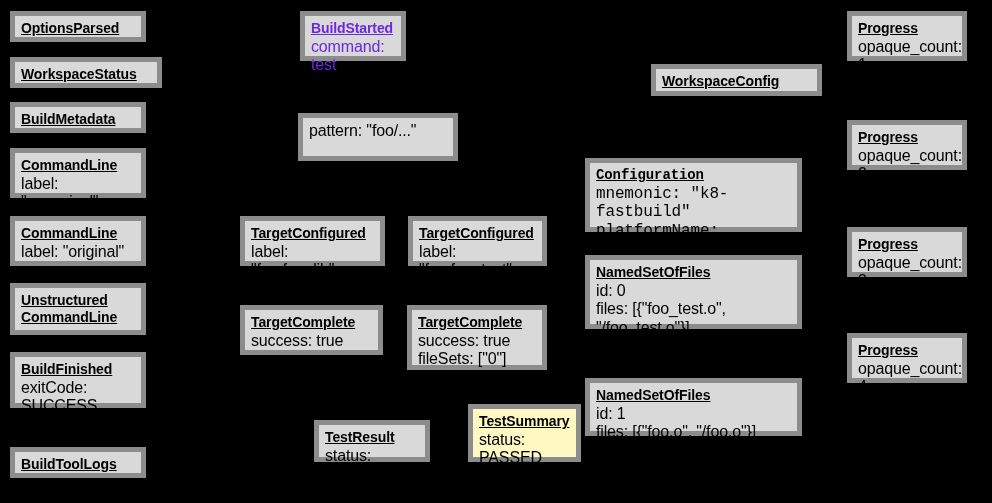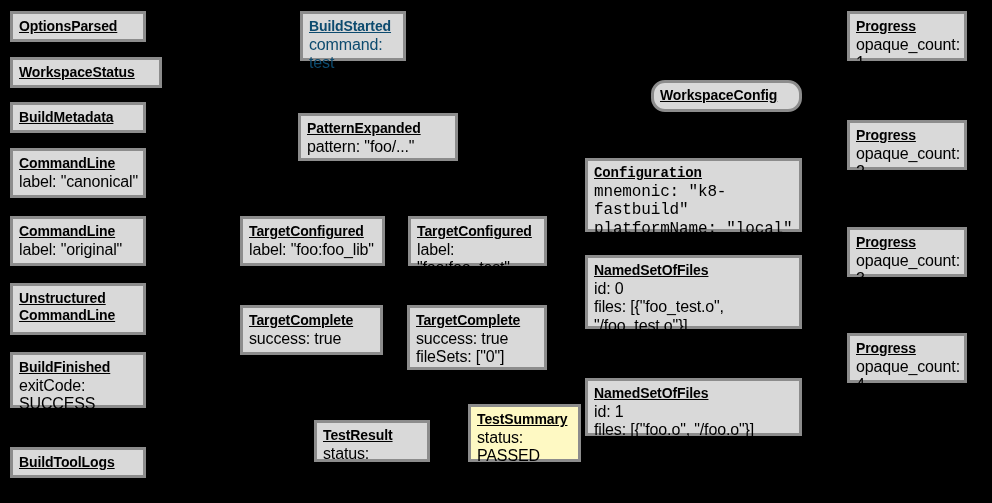--- a/index.html
+++ b/index.html
@@ -13,21 +13,21 @@
     width: 992px;
     height: 503px;
     background: #000000;
     overflow: hidden;
     font-family: "Liberation Sans", sans-serif;
   }
   .node {
     position: absolute;
     box-sizing: border-box;
     background: #d9d9d9;
-    border: 3px solid #737373;
+    border: 5px solid #737373;
     padding: 4px 5px 4px 6px;
     color: #000000;
     line-height: 1.18;
   }
   .node-title {
     font-size: 14px;
     font-weight: bold;
     text-decoration: underline;
     white-space: pre-line;
     letter-spacing: -0.1px;
@@ -67,26 +67,25 @@
       <span class="node-title">Unstructured
 CommandLine</span>
     </div>
     <div class="node" style="left: 10px; top: 352px; width: 136px; height: 56px; background: rgb(217, 217, 217); border-color: rgb(140, 140, 140); color: rgb(0, 0, 0);">
       <span class="node-title">BuildFinished</span>
       <span class="node-fields">exitCode: SUCCESS</span>
     </div>
     <div class="node title-only" style="left: 10px; top: 447px; width: 136px; height: 31px; background: rgb(217, 217, 217); border-color: rgb(140, 140, 140); color: rgb(0, 0, 0);">
       <span class="node-title">BuildToolLogs</span>
     </div>
-    <div class="node" style="left: 300px; top: 11px; width: 106px; height: 50px; background: rgb(217, 217, 217); border-color: rgb(140, 140, 140); color: #0c4a6e;">
+    <div class="node" style="left: 300px; top: 11px; width: 106px; height: 50px; background: rgb(217, 217, 217); border-color: rgb(140, 140, 140); color: #6d28d9;">
       <span class="node-title">BuildStarted</span>
       <span class="node-fields">command: test</span>
     </div>
     <div class="node" style="left: 298px; top: 113px; width: 160px; height: 48px; background: rgb(217, 217, 217); border-color: rgb(140, 140, 140); color: rgb(0, 0, 0);">
-      <span class="node-title">PatternExpanded</span>
       <span class="node-fields">pattern: "foo/..."</span>
     </div>
     <div class="node" style="left: 240px; top: 216px; width: 145px; height: 50px; background: rgb(217, 217, 217); border-color: rgb(140, 140, 140); color: rgb(0, 0, 0);">
       <span class="node-title">TargetConfigured</span>
       <span class="node-fields">label: "foo:foo_lib"</span>
     </div>
     <div class="node" style="left: 408px; top: 216px; width: 139px; height: 50px; background: rgb(217, 217, 217); border-color: rgb(140, 140, 140); color: rgb(0, 0, 0);">
       <span class="node-title">TargetConfigured</span>
       <span class="node-fields">label: "foo:foo_test"</span>
     </div>
@@ -101,21 +100,21 @@
     </div>
     <div class="node" style="left: 314px; top: 420px; width: 116px; height: 42px; background: rgb(217, 217, 217); border-color: rgb(140, 140, 140); color: rgb(0, 0, 0);">
       <span class="node-title">TestResult</span>
       <span class="node-fields">status: PASSED</span>
     </div>
     <div class="node" style="left: 468px; top: 404px; width: 113px; height: 58px; background: #fef9c3; border-color: rgb(140, 140, 140); color: rgb(0, 0, 0);">
       <span class="node-title">TestSummary</span>
       <span class="node-fields">status: PASSED
 runs: 1</span>
     </div>
-    <div class="node title-only" style="left: 651px; top: 80px; width: 151px; height: 32px; background: rgb(217, 217, 217); border-color: rgb(140, 140, 140); color: rgb(0, 0, 0); border-radius: 14px;">
+    <div class="node title-only" style="left: 651px; top: 64px; width: 171px; height: 32px; background: rgb(217, 217, 217); border-color: rgb(140, 140, 140); color: rgb(0, 0, 0);">
       <span class="node-title">WorkspaceConfig</span>
     </div>
     <div class="node" style="left: 585px; top: 158px; width: 217px; height: 74px; background: rgb(217, 217, 217); border-color: rgb(140, 140, 140); color: rgb(0, 0, 0); font-family: Liberation Mono, monospace;">
       <span class="node-title">Configuration</span>
       <span class="node-fields">mnemonic: "k8-fastbuild"
 platformName: "local"
 cpu: "k8"</span>
     </div>
     <div class="node" style="left: 585px; top: 255px; width: 217px; height: 74px; background: rgb(217, 217, 217); border-color: rgb(140, 140, 140); color: rgb(0, 0, 0);">
       <span class="node-title">NamedSetOfFiles</span>

